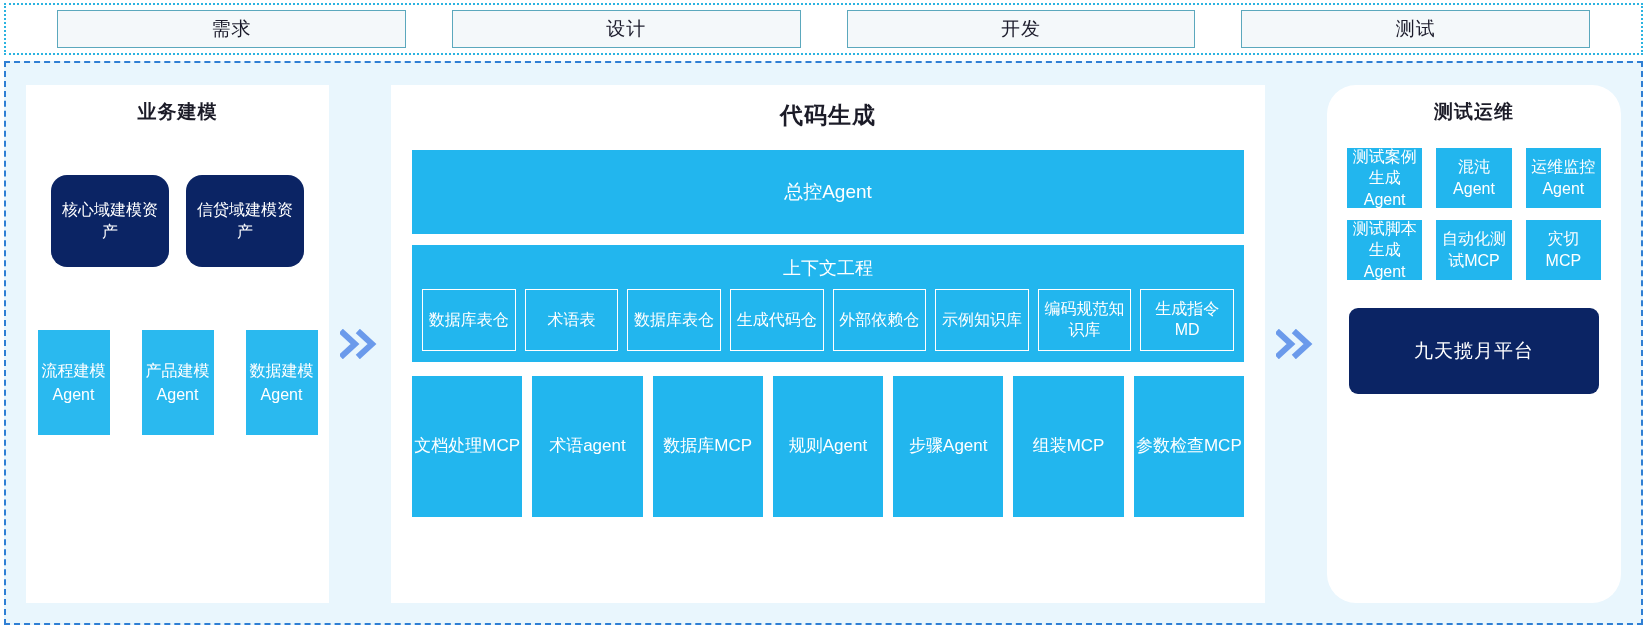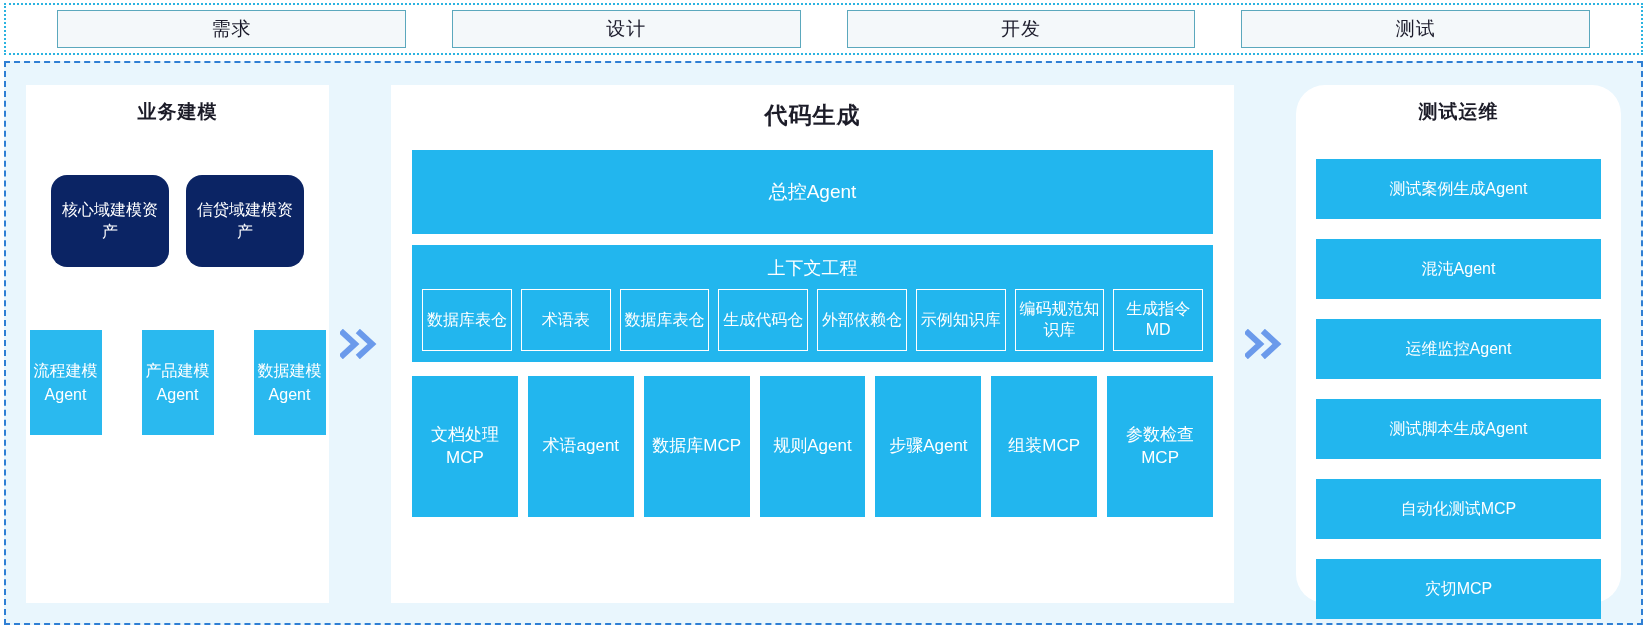--- a/index.html
+++ b/index.html
@@ -57,21 +57,21 @@
   }
 
   .panel {
     background: #ffffff;
     position: relative;
     display: flex;
     flex-direction: column;
   }
   .panel-left   { width: 303px; }
   .panel-center { flex: 1 1 auto; margin: 0 0; }
-  .panel-right  { width: 325px; border-radius: 29px; }
+  .panel-right  { width: 294px; border-radius: 29px; }
 
   .panel-title {
     text-align: center;
     font-size: 19px;
     font-weight: bold;
     color: #1c1c28;
     padding-top: 14px;
     letter-spacing: 1px;
   }
   .panel-center .panel-title { font-size: 23px; padding-top: 15px; }
@@ -103,21 +103,21 @@
     font-size: 16px;
     line-height: 1.35;
     display: flex;
     align-items: center;
     justify-content: center;
     text-align: center;
     padding: 0 6px;
   }
   .model-agent-row {
     display: flex;
-    gap: 40px;
+    gap: 32px;
     justify-content: center;
     margin-top: 63px;
   }
   .model-agent-box {
     width: 72px; height: 105px;
     background: #2ab9ef;
     color: #ffffff;
     font-size: 16px;
     line-height: 1.45;
     display: flex;
@@ -185,24 +185,24 @@
     line-height: 1.35;
     display: flex;
     align-items: center;
     justify-content: center;
     text-align: center;
     padding: 0 2px;
   }
 
   
   .right-grid {
-    margin: 34px 20px 0 20px;
+    margin: 23px 20px 0 20px;
     display: grid;
-    grid-template-columns: 1fr;
-    gap: 20px 14px;
+    grid-template-columns: 1fr 1fr 1fr;
+    gap: 12px 14px;
   }
   .right-box {
     height: 60px;
     background: #22b6ee;
     color: #ffffff;
     font-size: 16px;
     line-height: 1.35;
     display: flex;
     align-items: center;
     justify-content: center;

